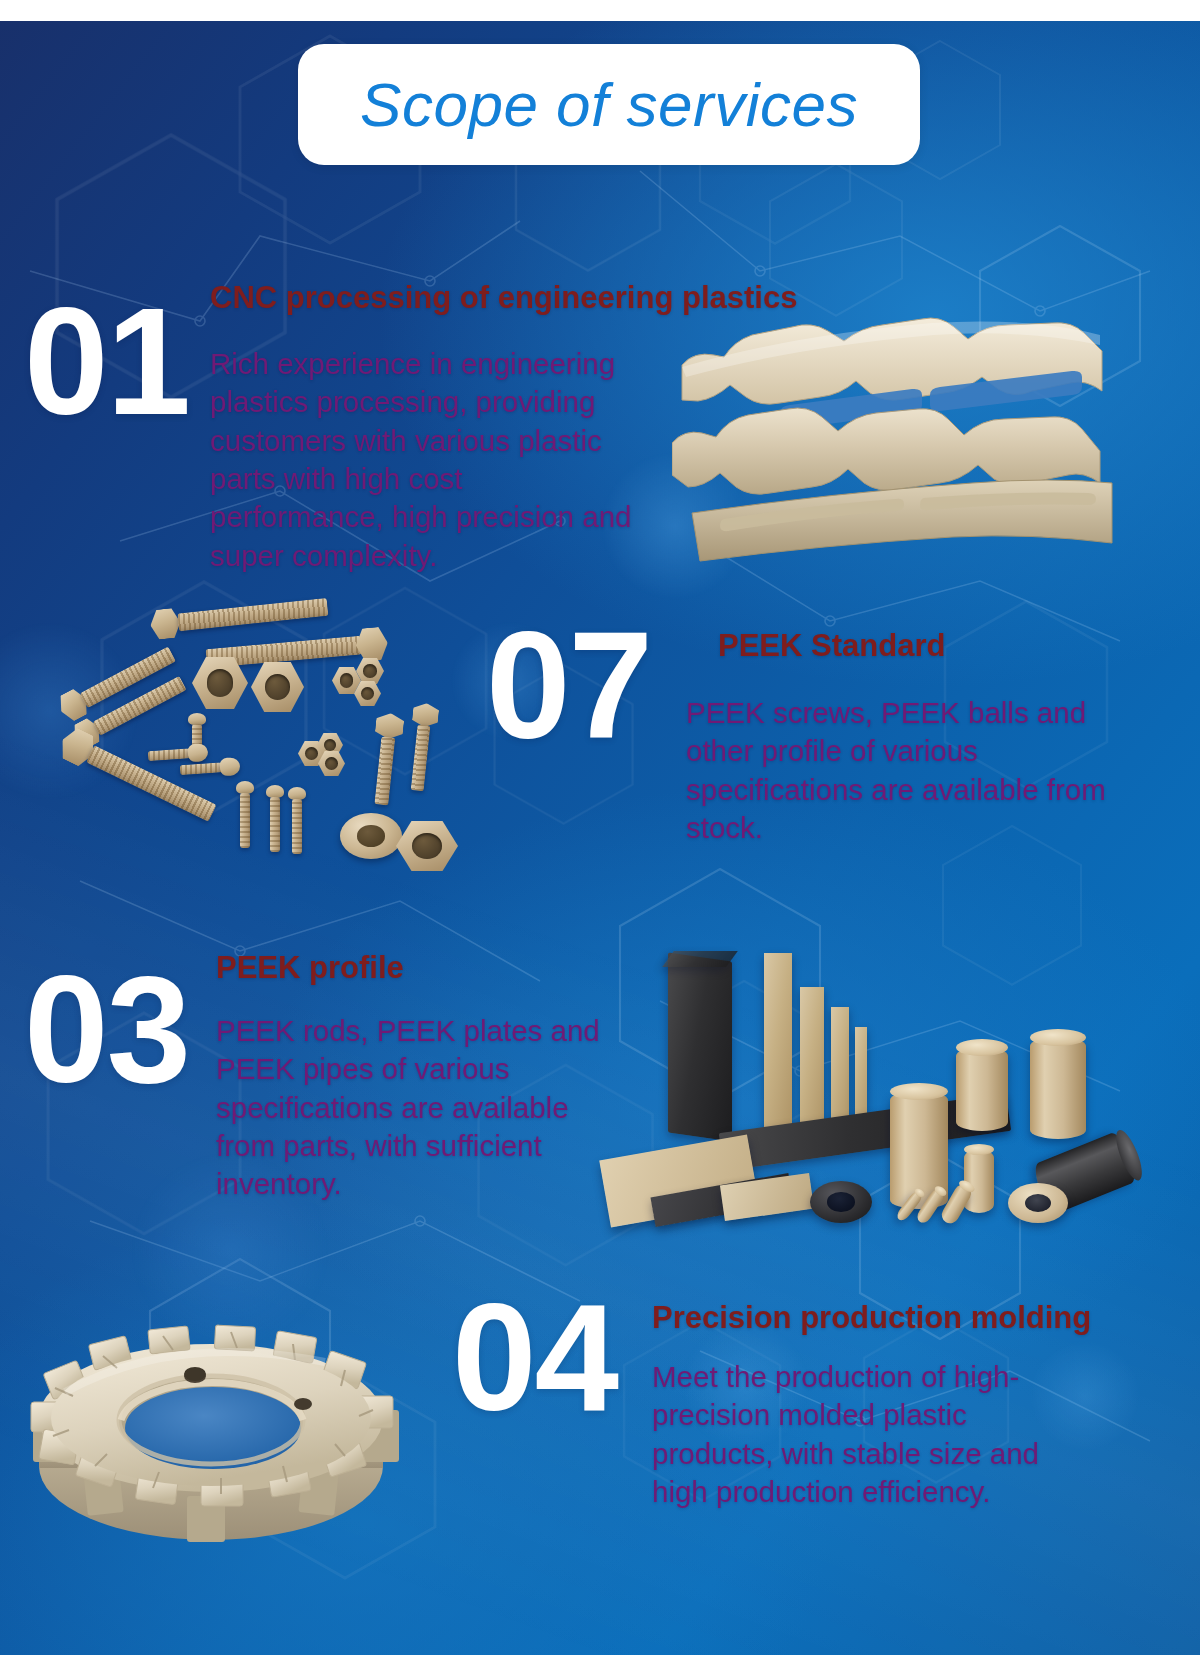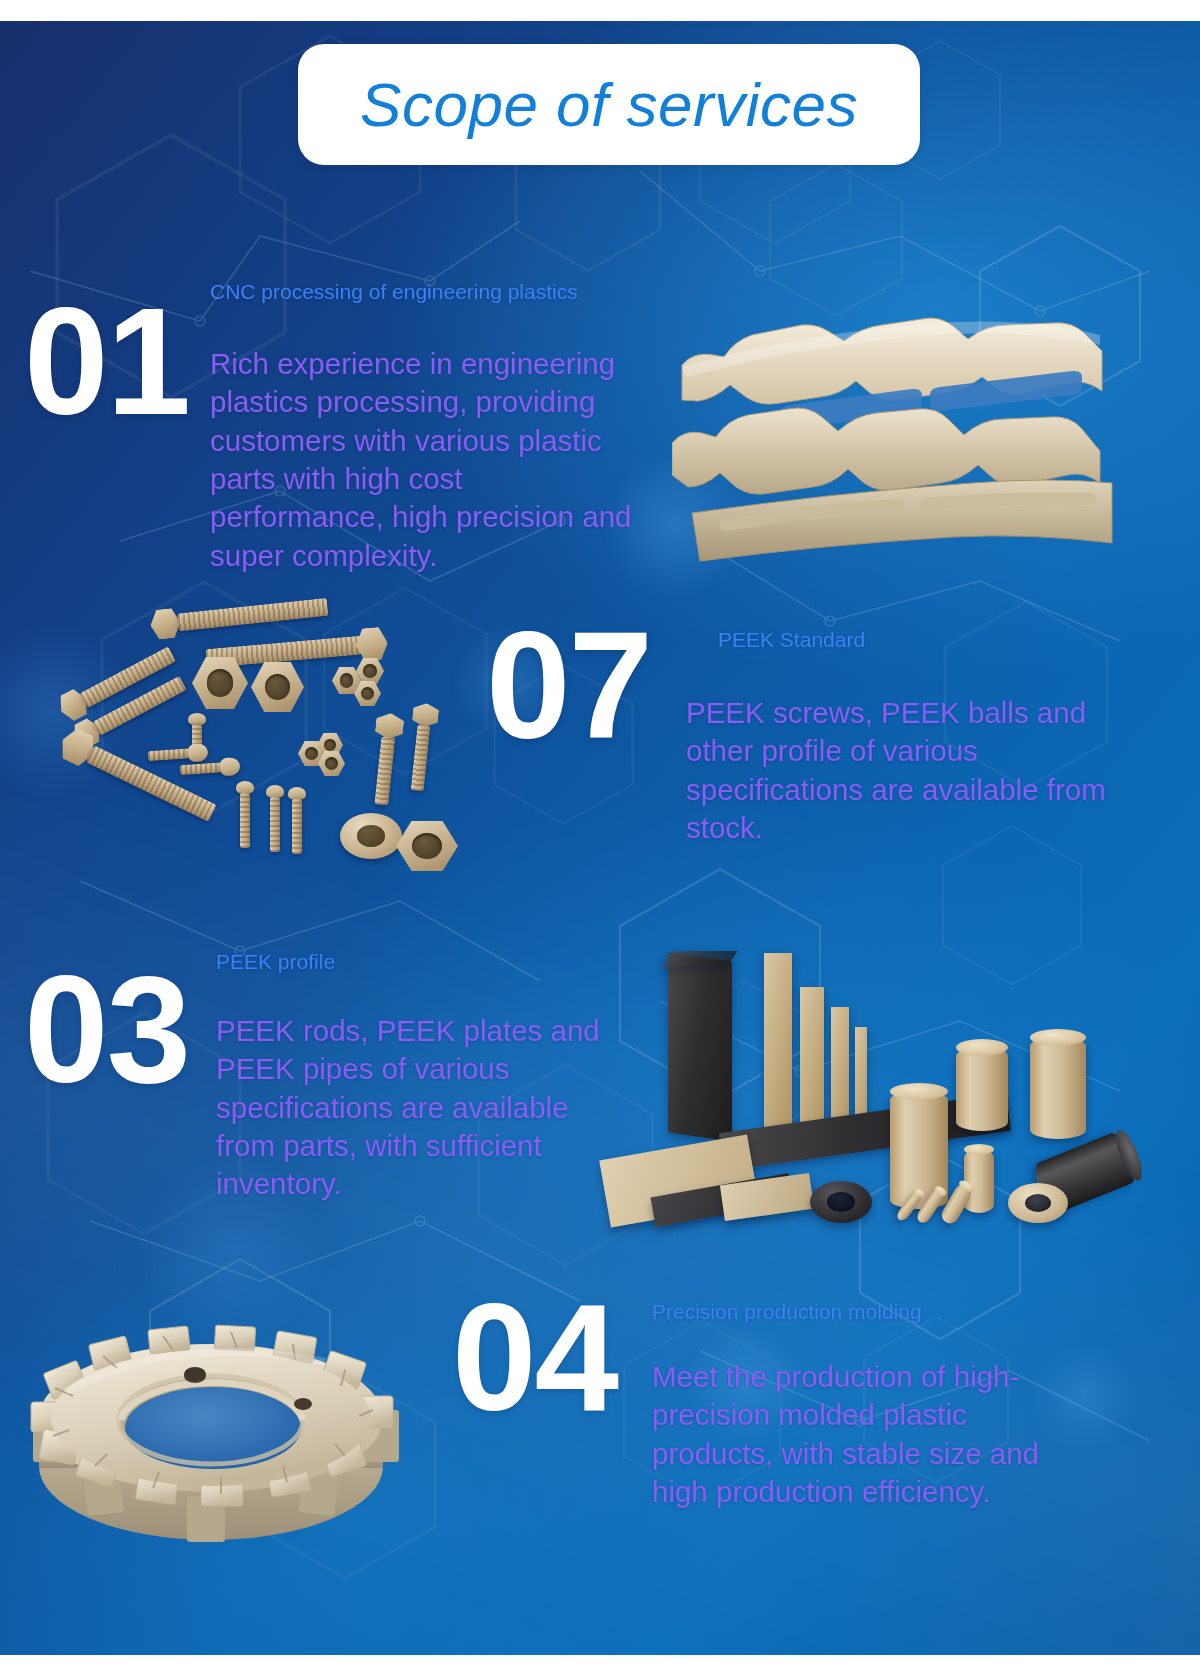--- a/index.html
+++ b/index.html
@@ -72,31 +72,31 @@
     font-size: 152px;
     font-weight: bold;
     color: #ffffff;
     line-height: 0.92;
     letter-spacing: -2px;
     text-shadow: 0 2px 6px rgba(0,20,60,0.20);
     white-space: nowrap;
   }
   .head {
     position: absolute;
-    font-size: 21px;
-    font-weight: normal;
-    color: #3b82f6;
+    font-size: 31px;
+    font-weight: bold;
+    color: #7f1d1d;
     white-space: nowrap;
     text-shadow: 0 1px 3px rgba(0,20,60,0.22);
   }
   .body {
     position: absolute;
     font-size: 29.5px;
     font-weight: 400;
-    color: #8b5cf6;
+    color: #701a75;
     line-height: 1.30;
     text-shadow: 0 1px 3px rgba(0,20,60,0.22);
   }
 
   
   .art { position: absolute; pointer-events:none; }
 
   
   .chain { position:absolute; left:672px; top:305px; width:445px; height:260px; }
 

